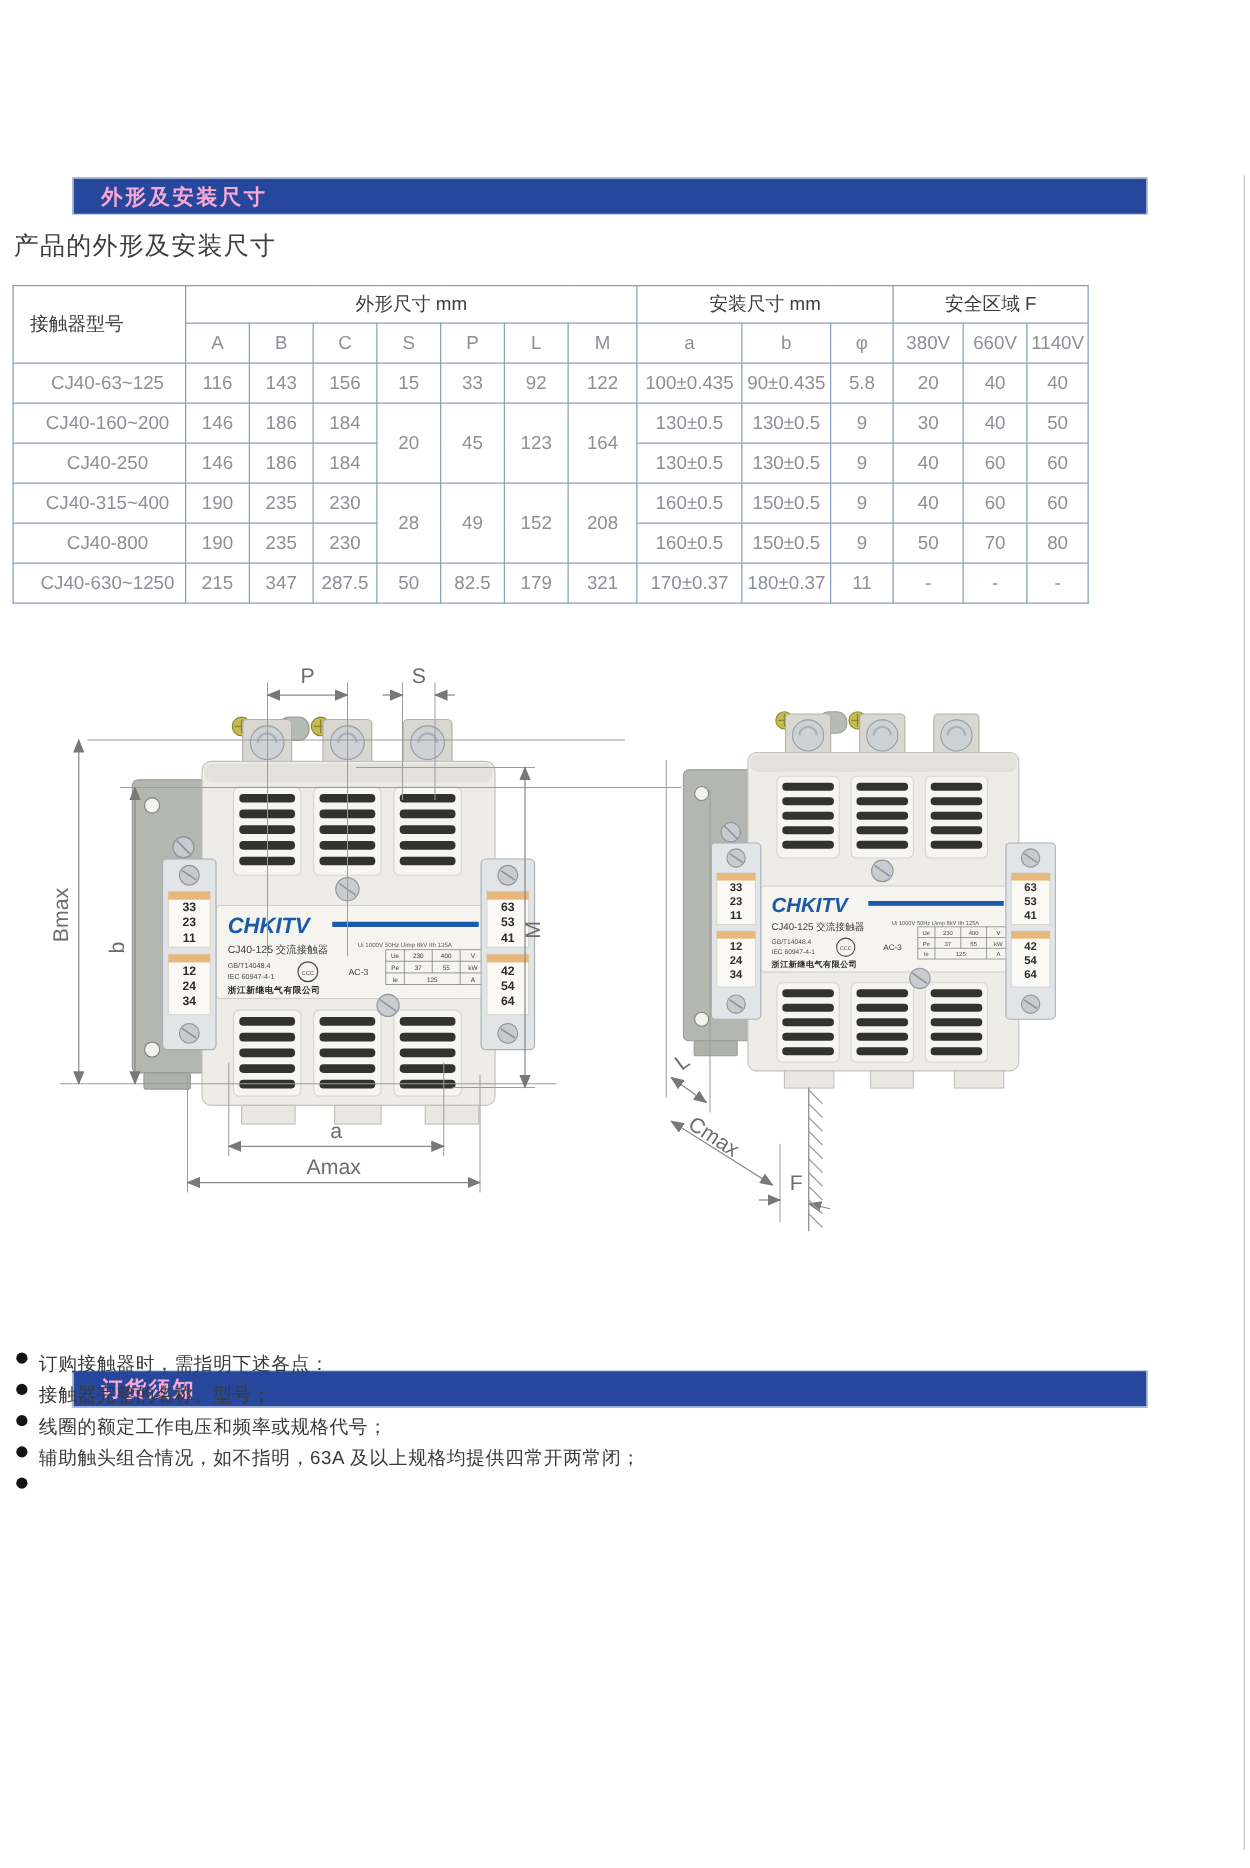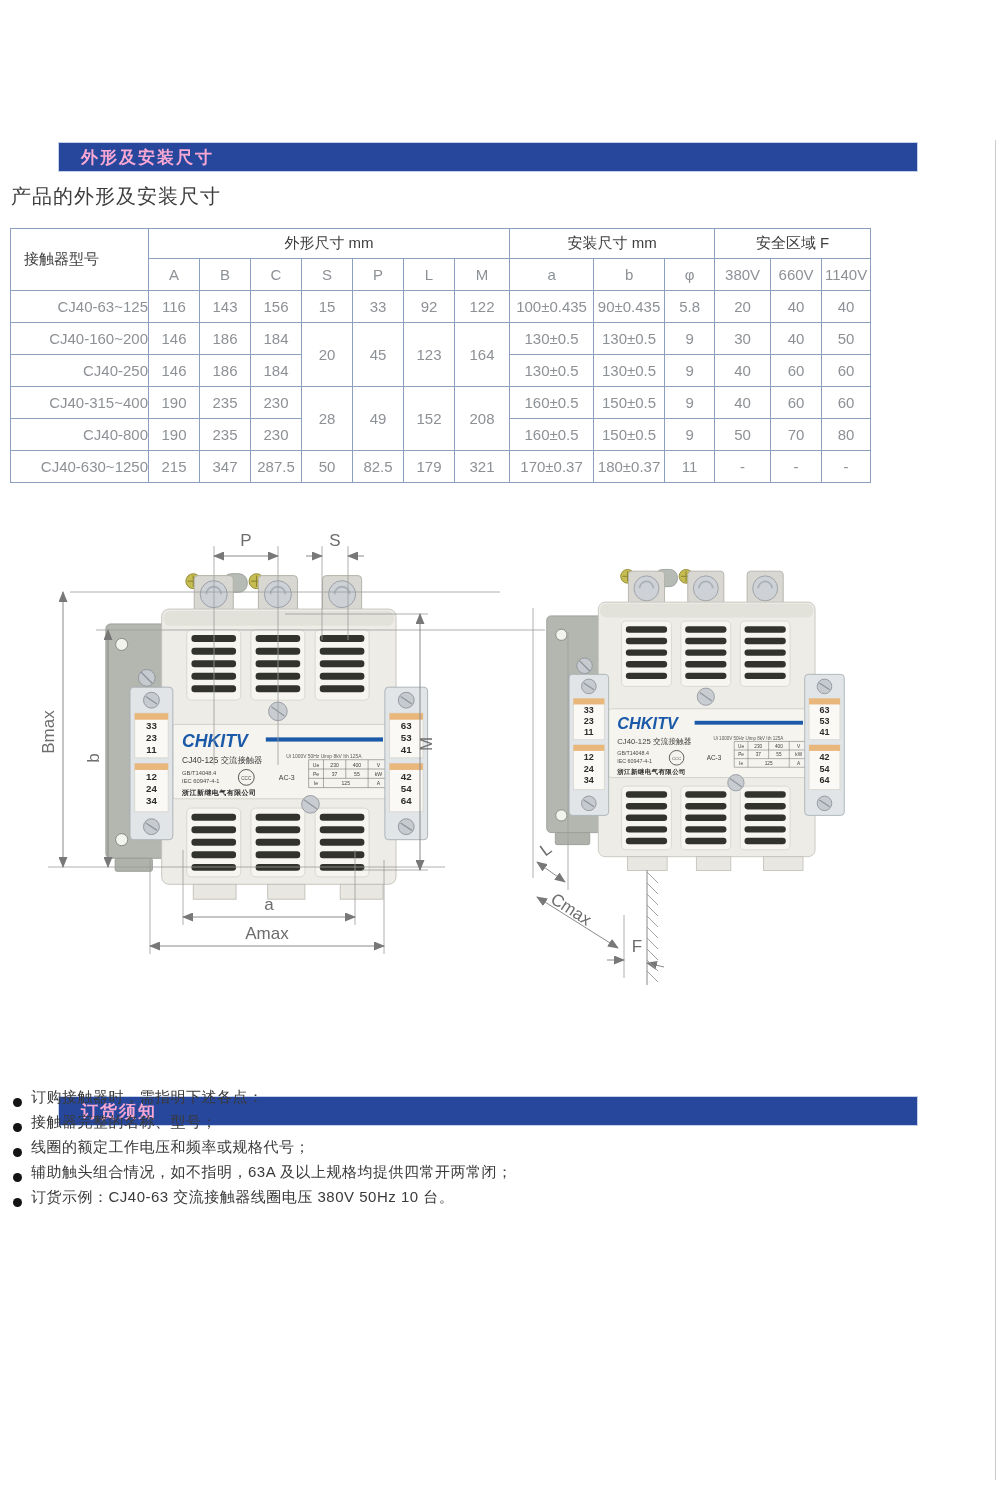--- a/index.html
+++ b/index.html
@@ -16,30 +16,30 @@
   .intro{position:absolute;left:11px;top:183px;font-size:20px;color:#3d3d3d;letter-spacing:1px;}
 
   table.spec{position:absolute;left:10px;top:228px;width:860px;border-collapse:collapse;table-layout:fixed;
              font-size:15px;color:#8d9196;text-align:center;}
   table.spec th,table.spec td{border:1px solid #8ba0c0;padding:0;font-weight:normal;}
   table.spec th{color:#3e3e3e;}
   table.spec th.sub{color:#8d9196;}
   table.spec tr.hrow1{height:30px;}
   table.spec tr.hrow2{height:32px;}
   table.spec tr.drow{height:32px;}
-  table.spec td.model{text-align:right;padding-left:13px;}
+  table.spec td.model{text-align:center;padding-left:13px;}
   table.spec th.model-h{text-align:left;padding-left:13px;}
 
   .drawings{position:absolute;left:0;top:520px;}
   .dimlabel{fill:#6d6d6d;font-size:17px;font-family:"Liberation Sans","DejaVu Sans",sans-serif;}
   .dimline{stroke:#8a8a8a;stroke-width:1;fill:none;}
   .refline{stroke:#9c9c9c;stroke-width:0.8;fill:none;}
 
   .order{position:absolute;left:13px;top:1082px;}
-  .order .item{display:flex;align-items:flex-end;height:25px;font-size:15px;color:#3a3a3a;letter-spacing:0.5px;}
+  .order .item{display:flex;align-items:flex-start;height:25px;font-size:15px;color:#3a3a3a;letter-spacing:0.5px;}
   .order .dot{flex:0 0 auto;width:9px;height:9px;border-radius:50%;background:#141414;margin-right:9px;}
 </style>
 </head>
 <body>
 
 <div class="page">
   <div class="page-edge"></div>
 
   <div class="bar bar1">
     <span>外形及安装尺寸</span>
@@ -434,16 +434,15 @@
     <div class="item">
       <span class="dot"></span>
       <span>线圈的额定工作电压和频率或规格代号；</span>
     </div>
     <div class="item">
       <span class="dot"></span>
       <span>辅助触头组合情况，如不指明，63A 及以上规格均提供四常开两常闭；</span>
     </div>
     <div class="item">
       <span class="dot"></span>
-      <span>订货示例：CJ40-63 交流接触器线圈电压 380V 50Hz 10 台。</span>
     </div>
   </div>
 </div>
 
 </body></html>

